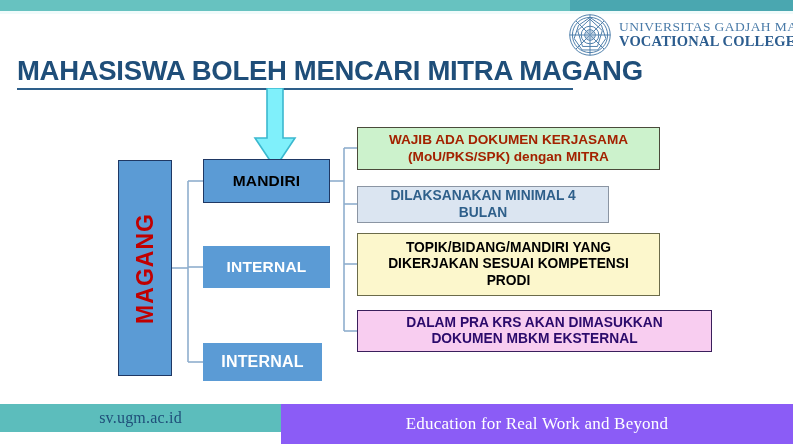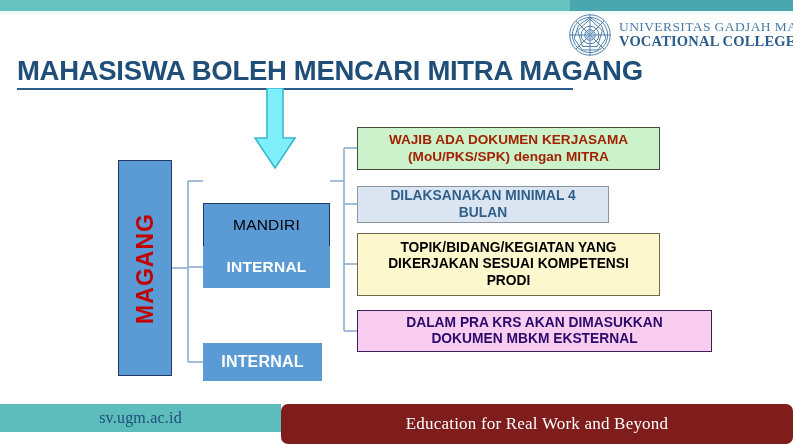--- a/index.html
+++ b/index.html
@@ -47,21 +47,21 @@
   }
   .magang-txt{
     transform:rotate(-90deg);
     font-size:23px;font-weight:bold;color:#c00000;
     letter-spacing:1px;white-space:nowrap;
   }
 
   .box-mandiri{
     left:203px;top:159px;width:127px;height:44px;
     background:#5b9bd5;border:1.6px solid #1f3864;
-    font-size:15.5px;font-weight:normal;color:#000000;letter-spacing:.2px;margin-top:44px;
+    font-size:15.5px;font-weight:bold;color:#000000;letter-spacing:.2px;
   }
   .box-eksternal{
     left:203px;top:246px;width:127px;height:42px;
     background:#5b9bd5;border:none;
     font-size:15.5px;font-weight:bold;color:#ffffff;letter-spacing:.2px;
   }
   .box-internal{
     left:203px;top:343px;width:119px;height:38px;
     background:#5b9bd5;border:none;
     font-size:16px;font-weight:bold;color:#ffffff;letter-spacing:.2px;
@@ -74,22 +74,22 @@
   .rbox-2{left:357px;top:186px;width:252px;height:37px;background:#dbe5f1;border:1.2px solid #8b95a3;
           color:#2e5f8a;font-size:13.8px;font-weight:bold;}
   .rbox-3{left:357px;top:233px;width:303px;height:63px;background:#fcf7cc;border:1.4px solid #6b6b4a;
           color:#000000;font-size:13.8px;font-weight:bold;}
   .rbox-4{left:357px;top:310px;width:355px;height:42px;background:#f8cdf0;border:1.4px solid #3a1f5c;
           color:#2b0a6b;font-size:13.8px;font-weight:bold;}
 
   
   .footer-left{position:absolute;left:0;top:404px;width:281px;height:28px;background:#5cbdbc;
                display:flex;align-items:center;justify-content:center;}
-  .footer-right{position:absolute;left:281px;top:404px;width:512px;height:40px;background:#7f1d1d;
-                display:flex;align-items:center;justify-content:center;border-radius:7px;}
+  .footer-right{position:absolute;left:281px;top:404px;width:512px;height:40px;background:#8b5cf6;
+                display:flex;align-items:center;justify-content:center;}
   .footer-left-txt{font-family:"Liberation Serif",serif;font-size:16px;color:#1f4e79;letter-spacing:.2px;}
   .footer-right-txt{font-family:"Liberation Serif",serif;font-size:17px;color:#ffffff;letter-spacing:.2px;}
 </style>
 </head>
 <body>
 
 <div id="slide">
 
   <div class="topbar-left"></div>
   <div class="topbar-right"></div>
@@ -153,21 +153,21 @@
       <span>(MoU/PKS/SPK) dengan MITRA</span>
     </span>
   </div>
   <div class="rbox rbox-2">
     <span>
       <span>DILAKSANAKAN MINIMAL 4 BULAN</span>
     </span>
   </div>
   <div class="rbox rbox-3">
     <span>
-      <span>TOPIK/BIDANG/KEGIATAN YANG</span><br>
+      <span>TOPIK/BIDANG/MANDIRI YANG</span><br>
       <span>DIKERJAKAN SESUAI KOMPETENSI</span><br>
       <span>PRODI</span>
     </span>
   </div>
   <div class="rbox rbox-4">
     <span>
       <span>DALAM PRA KRS AKAN DIMASUKKAN</span><br>
       <span>DOKUMEN MBKM EKSTERNAL</span>
     </span>
   </div>

